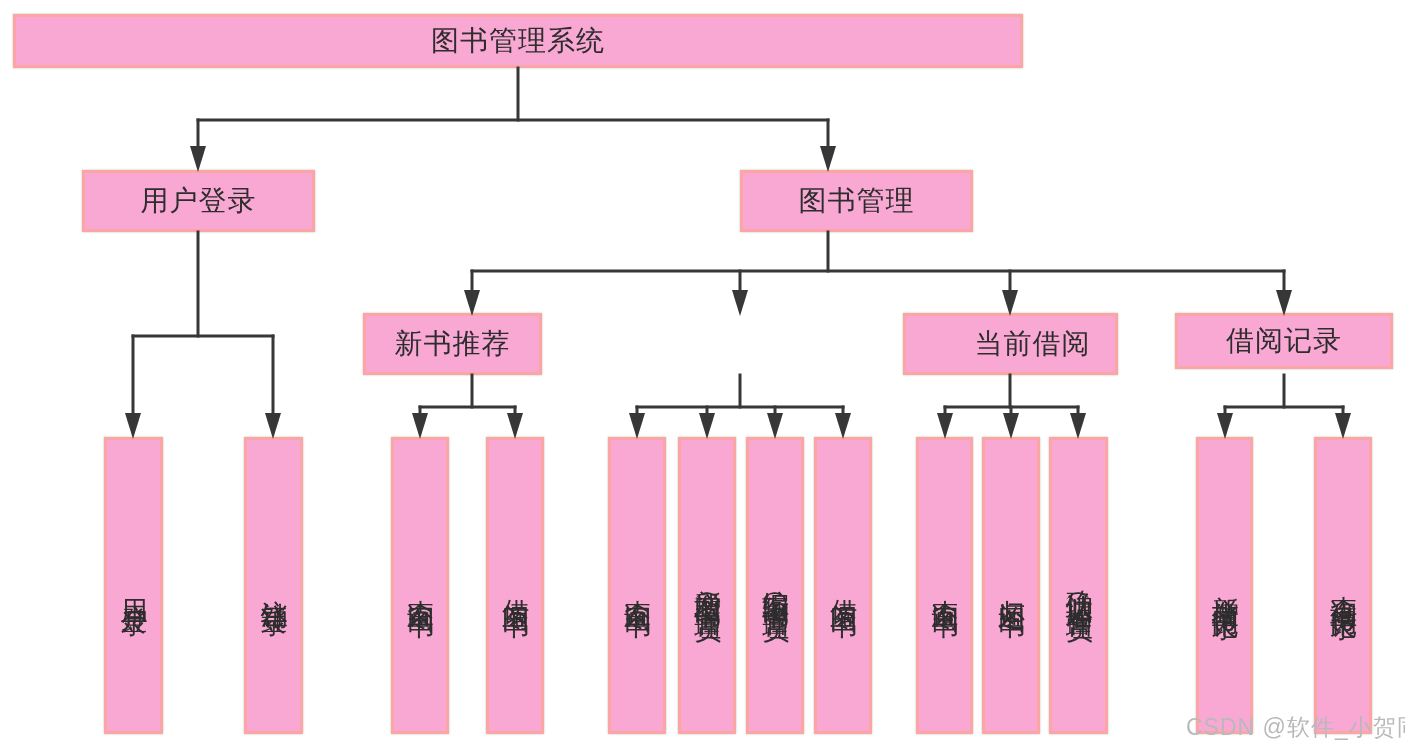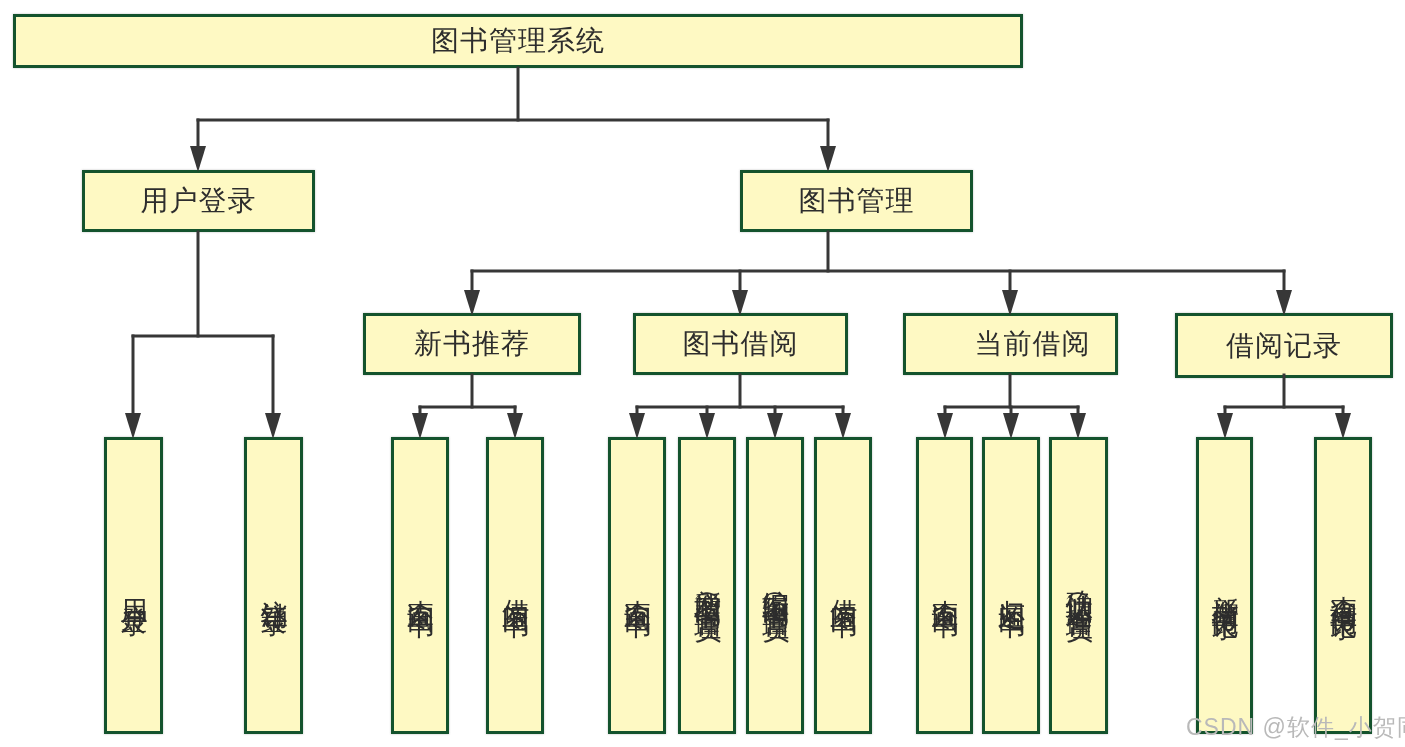--- a/index.html
+++ b/index.html
@@ -6,22 +6,22 @@
   #canvas{
     position:relative;
     width:1405px;height:747px;
     background:#ffffff;
     overflow:hidden;
     font-family:"Liberation Sans",sans-serif;
   }
   .node{
     position:absolute;
     box-sizing:border-box;
-    background:#fef9c3;
-    border:3px solid #14532d;
+    background:#f9a8d4;
+    border:3px solid #fca5a5;
     display:flex;
     align-items:center;
     justify-content:center;
     color:#2d2d2d;
     font-size:28px;
     letter-spacing:1px;
     white-space:nowrap;
     box-shadow:0 0 2px rgba(120,120,120,.45);
   }
   .node.v span{
@@ -58,30 +58,27 @@
     <span>图书管理系统</span>
   </div>
 
   <div class="node" style="left:82px;top:170px;width:233px;height:62px;">
     <span>用户登录</span>
   </div>
   <div class="node" style="left:712px;top:170px;width:233px;height:62px;margin-left:28px;">
     <span>图书管理</span>
   </div>
 
-  <div class="node" style="left:363px;top:313px;width:218px;height:62px;">
+  <div class="node" style="left:363px;top:313px;width:179px;height:62px;">
     <span>新书推荐</span>
-  </div>
-  <div class="node" style="left:633px;top:313px;width:215px;height:62px;">
-    <span>图书借阅</span>
   </div>
   <div class="node" style="left:903px;top:313px;width:215px;height:62px;padding-left:44px;">
     <span>当前借阅</span>
   </div>
-  <div class="node" style="left:1175px;top:313px;width:218px;height:65px;align-items:center;">
+  <div class="node" style="left:1175px;top:313px;width:218px;height:56px;align-items:center;">
     <span>借阅记录</span>
   </div>
 
   <div class="node v" style="left:104px;top:437px;width:59px;height:297px;">
     <span>用户登录</span>
   </div>
   <div class="node v" style="left:244px;top:437px;width:59px;height:297px;">
     <span>注销登录</span>
   </div>
 

